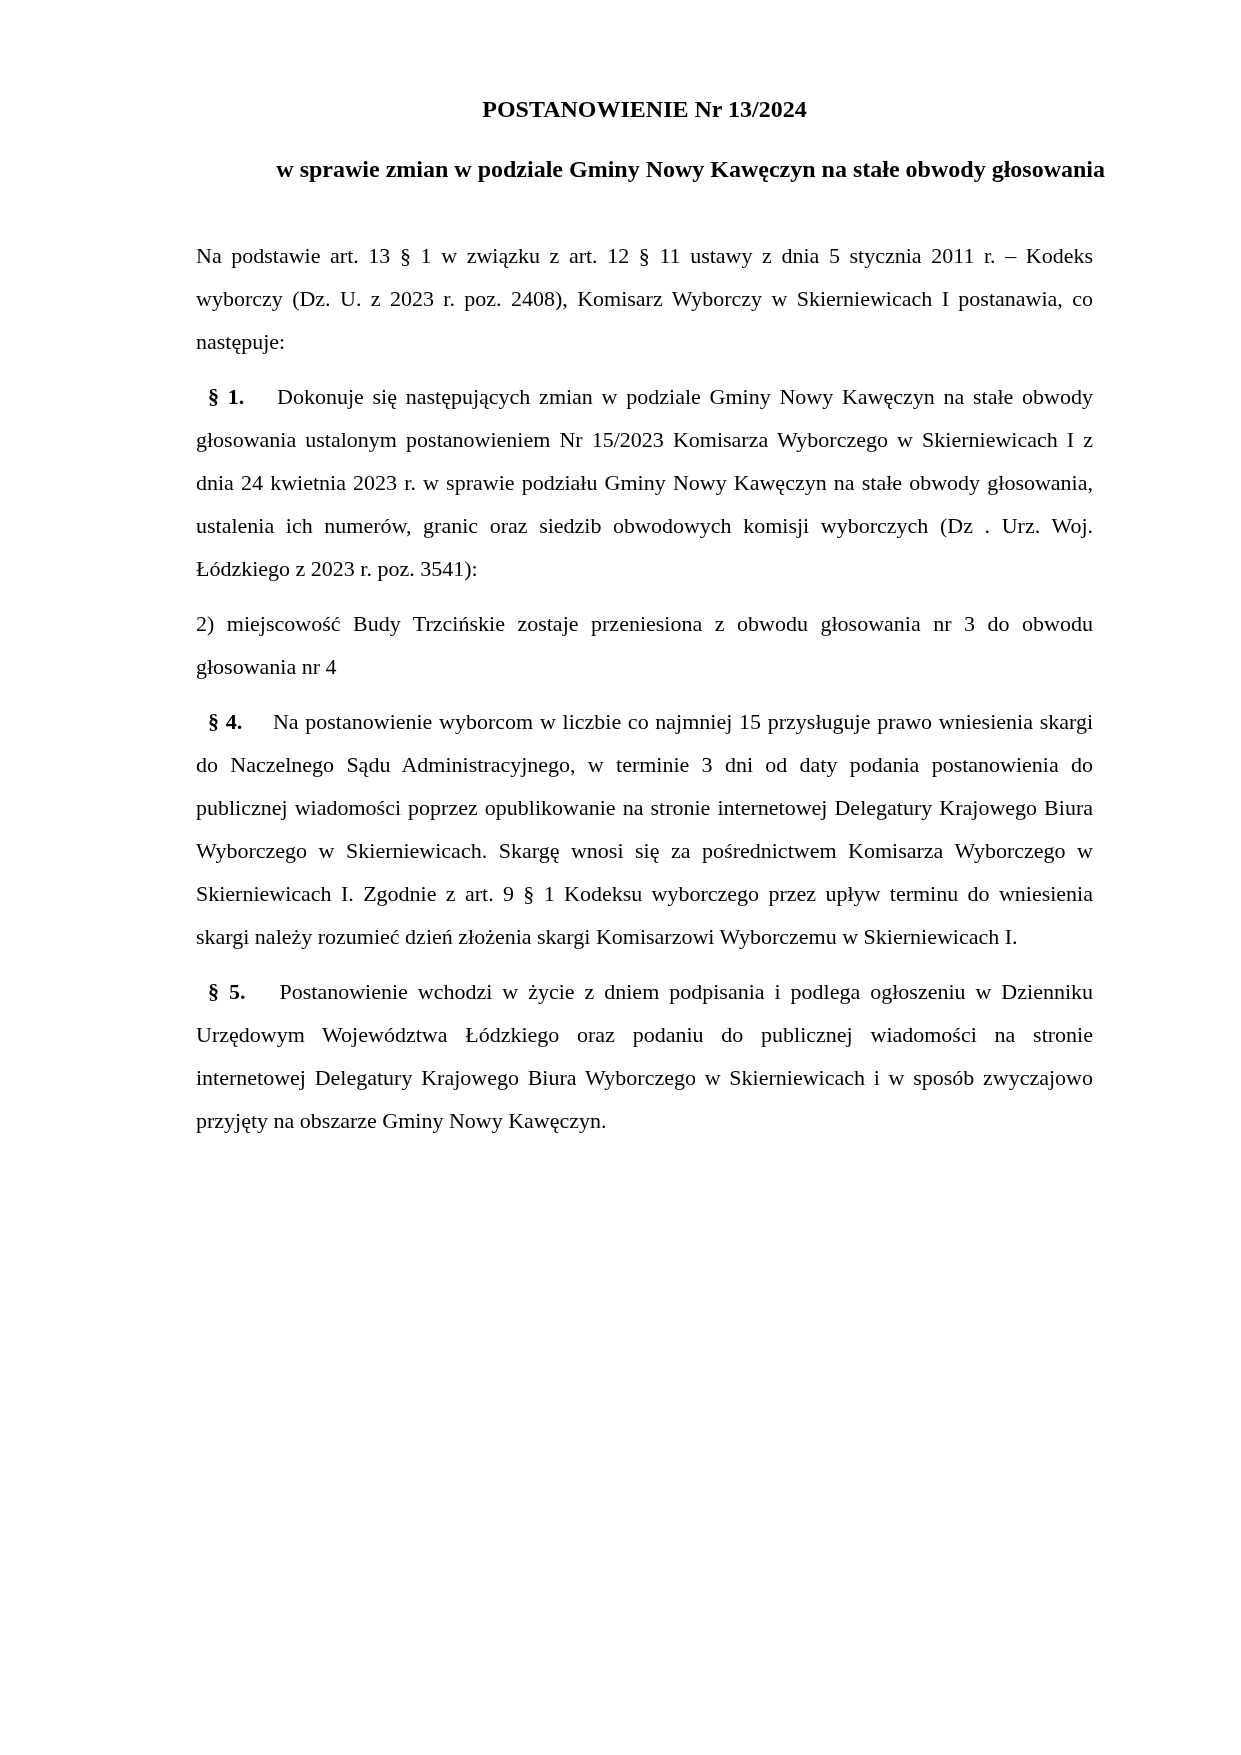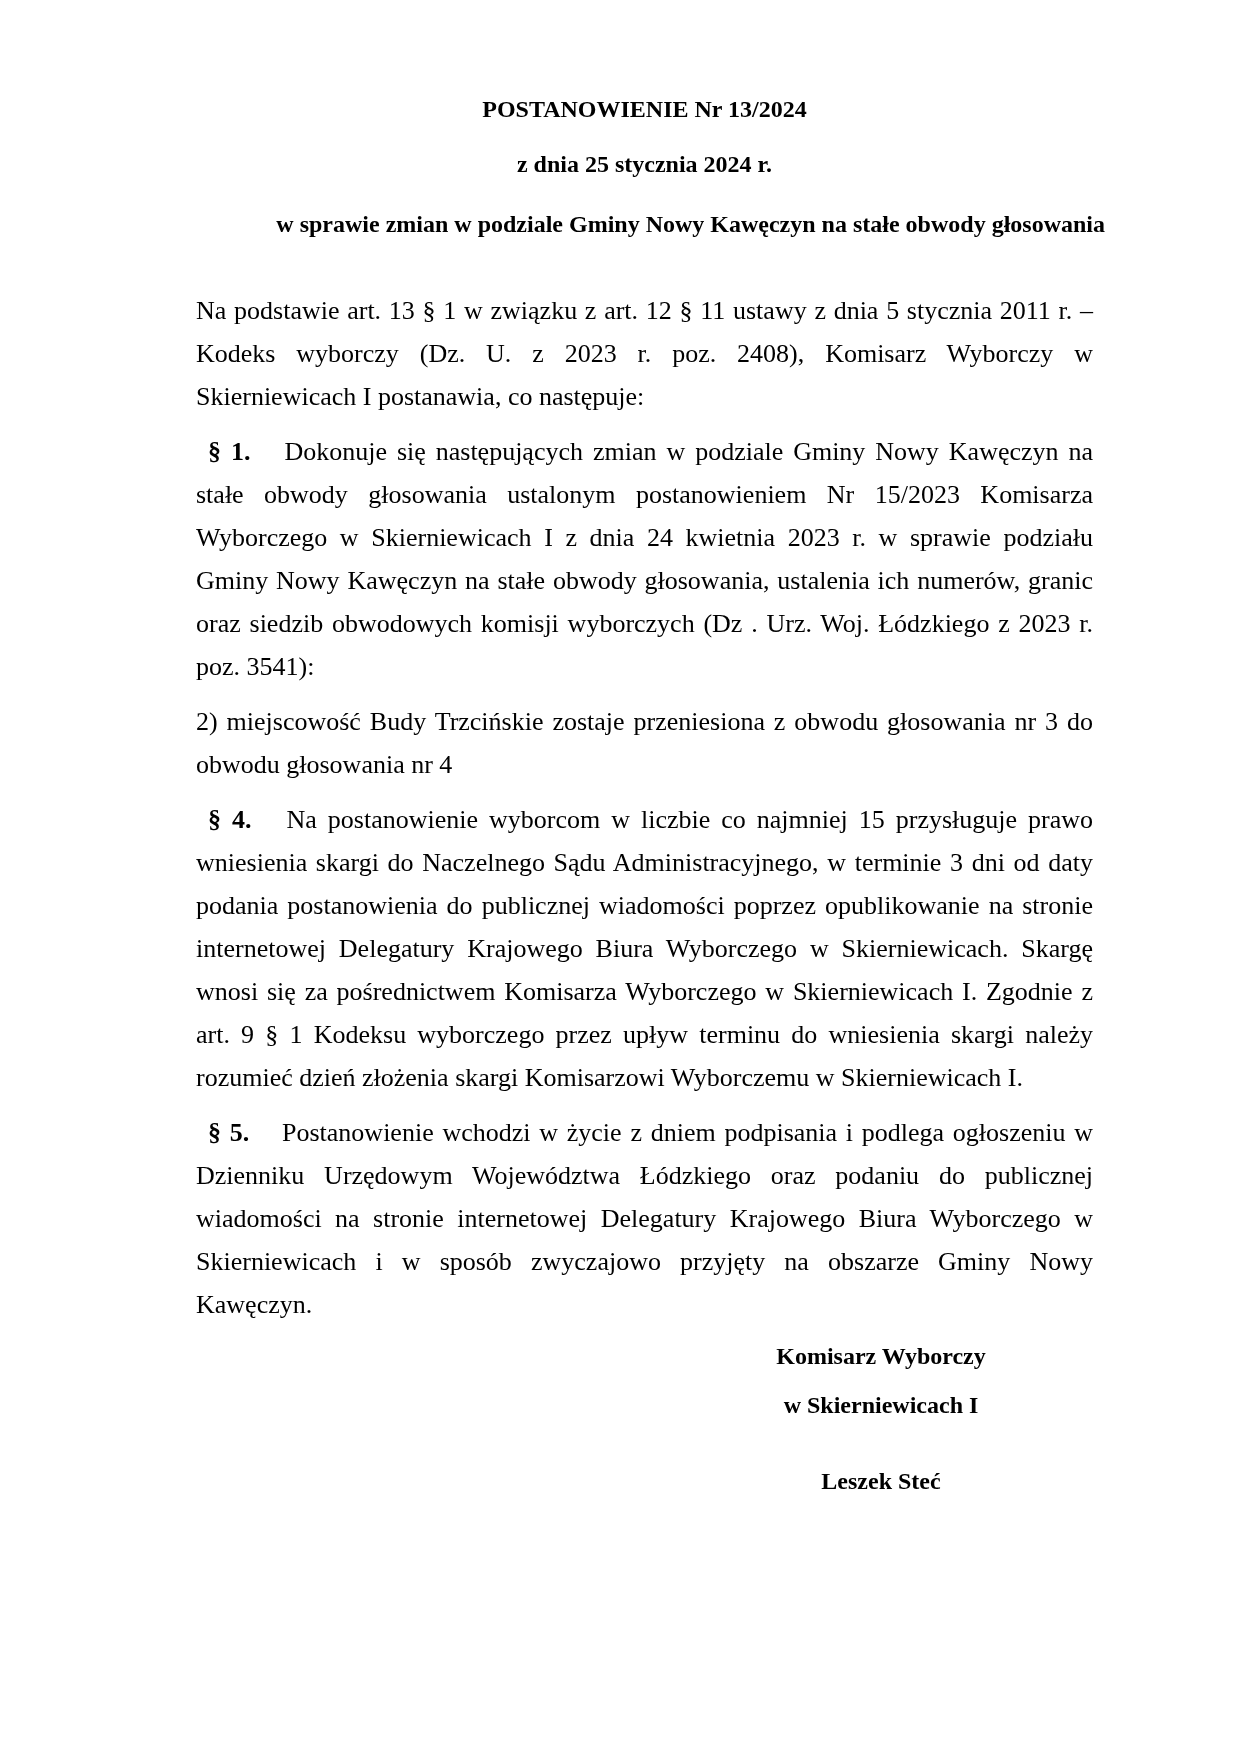--- a/index.html
+++ b/index.html
@@ -28,21 +28,21 @@
   .subject {
     text-align: right;
     font-weight: bold;
     font-size: 24px;
     line-height: 43px;
     margin-top: 17px;
   }
 
   .doc-body {
     margin-top: 43px;
-    font-size: 26px;
+    font-size: 22px;
     line-height: 43px;
   }
 
   .doc-body p {
     text-align: justify;
     text-justify: inter-word;
   }
 
   .doc-body p b { font-weight: bold; }
 
@@ -60,37 +60,31 @@
   .signature .sig-name {
     margin-top: 39px;
   }
 </style>
 </head>
 <body>
 
 <div class="page">
 
   <div class="hdr-line">POSTANOWIENIE Nr 13/2024</div>
-  <div class="hdr-line">z dnia 25 stycznia 2024 r.</div>
 
   <div class="subject">w sprawie zmian w podziale Gminy Nowy Kawęczyn na stałe obwody głosowania</div>
 
   <div class="doc-body">
     <p>Na podstawie art. 13 § 1 w związku z art. 12 § 11 ustawy z dnia 5 stycznia 2011 r. – Kodeks wyborczy (Dz. U. z 2023 r. poz. 2408), Komisarz Wyborczy w Skierniewicach I postanawia, co następuje:</p>
 
     <p><b>§ 1.</b> <span>Dokonuje się następujących zmian w podziale Gminy Nowy Kawęczyn na stałe obwody głosowania ustalonym postanowieniem Nr 15/2023 Komisarza Wyborczego w Skierniewicach I z dnia 24 kwietnia 2023 r. w sprawie podziału Gminy Nowy Kawęczyn na stałe obwody głosowania, ustalenia ich numerów, granic oraz siedzib obwodowych komisji wyborczych (Dz . Urz. Woj. Łódzkiego z 2023 r. poz. 3541):</span></p>
 
     <p>2) miejscowość Budy Trzcińskie zostaje przeniesiona z obwodu głosowania nr 3 do obwodu głosowania nr 4</p>
 
 
 
     <p><b>§ 4.</b> <span>Na postanowienie wyborcom w liczbie co najmniej 15 przysługuje prawo wniesienia skargi do Naczelnego Sądu Administracyjnego, w terminie 3 dni od daty podania postanowienia do  publicznej wiadomości poprzez opublikowanie na stronie internetowej Delegatury Krajowego Biura Wyborczego w Skierniewicach. Skargę wnosi się za pośrednictwem Komisarza Wyborczego w Skierniewicach I. Zgodnie z art. 9 § 1 Kodeksu wyborczego przez upływ terminu do wniesienia skargi należy rozumieć dzień złożenia skargi Komisarzowi Wyborczemu w Skierniewicach I.</span></p>
 
     <p><b>§ 5.</b> <span>Postanowienie wchodzi w życie z dniem podpisania i podlega ogłoszeniu w Dzienniku Urzędowym Województwa Łódzkiego oraz podaniu do publicznej wiadomości na stronie internetowej Delegatury Krajowego Biura Wyborczego w Skierniewicach i w sposób zwyczajowo przyjęty na obszarze Gminy Nowy Kawęczyn.</span></p>
   </div>
 
-  <div class="signature">
-    <div>Komisarz Wyborczy</div>
-    <div>w Skierniewicach I</div>
-    <div class="sig-name">Leszek Steć</div>
-  </div>
 
 </div>
 
 </body></html>

